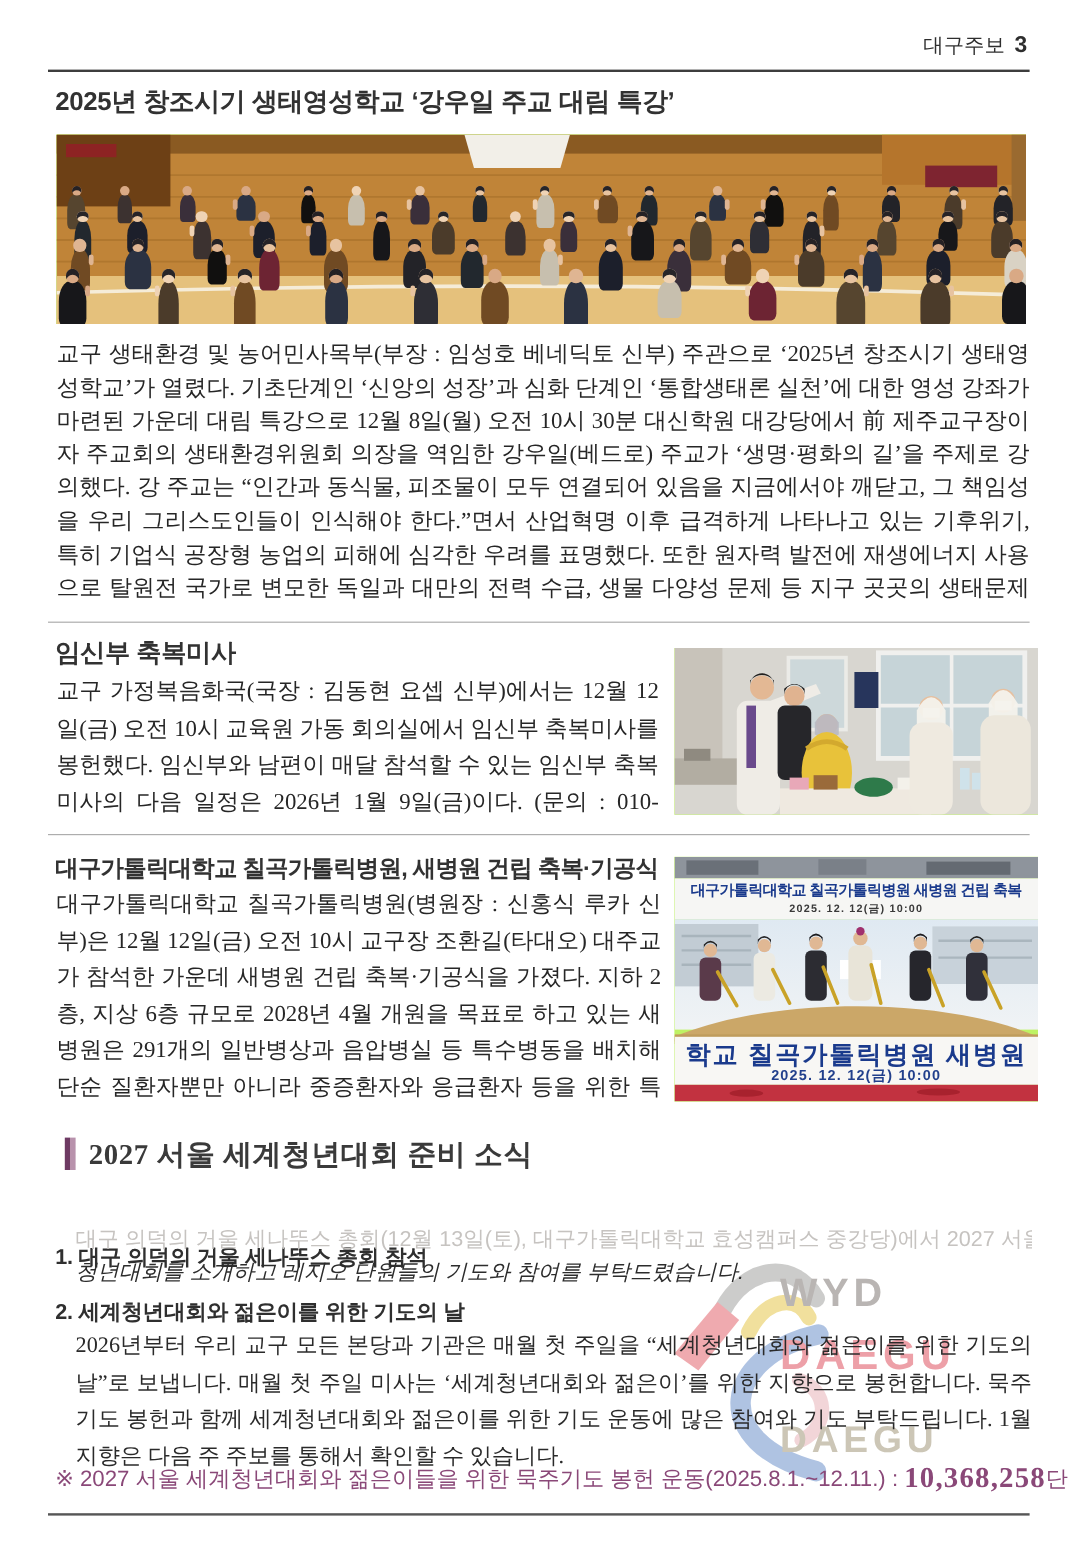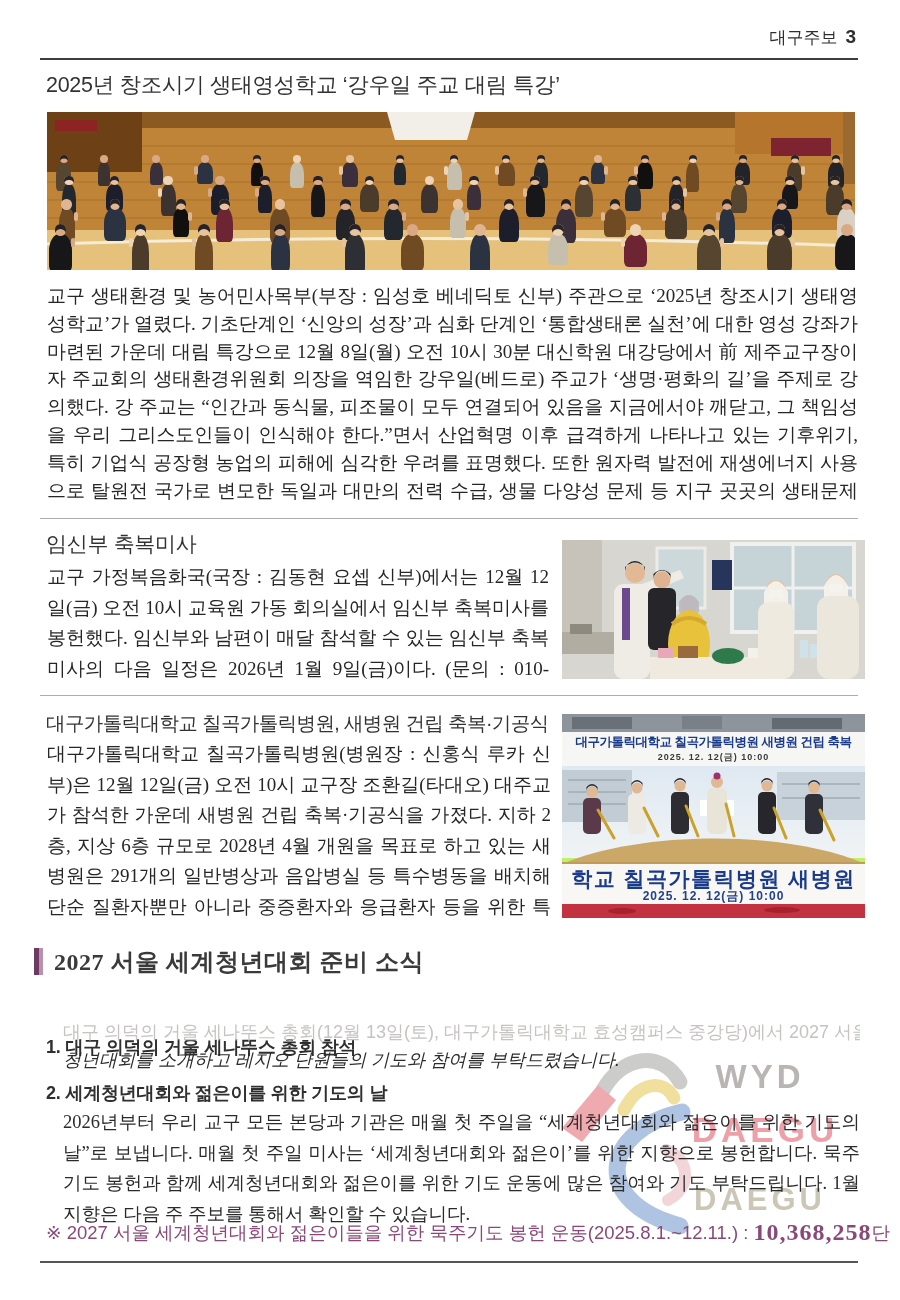--- a/index.html
+++ b/index.html
@@ -11,45 +11,45 @@
   .abs { position:absolute; }
   .sans { font-family:"Liberation Sans","DejaVu Sans",sans-serif; }
 
   
   .masthead { top:26px; right:44px; font-size:17px; color:#2e2e2e; z-index:2;text-align:center; }
   .masthead .pgnum { font-weight:bold; font-size:19px; margin-left:8px; }
   .rule-top { left:40px; right:42px; top:58px; height:2px; background:#3d3d3d; }
   .rule-bottom { left:40px; right:42px; top:1261px; height:2px; background:#565656; }
   .divider { left:40px; right:42px; height:1px; background:#adadad; }
 
-  .art-title { font-weight:normal; color:#323232; letter-spacing:-0.3px; z-index:2; white-space:nowrap; }
+  .art-title { font-weight:bold; color:#323232; letter-spacing:-0.3px; z-index:2; white-space:nowrap; }
 
   .body-text { text-align:justify; color:#262626; overflow:hidden; z-index:2; }
 
   
   .photo { overflow:hidden; background:#bef264; z-index:1; }
   .photo svg { display:block; width:100%; height:100%; }
 
   
-  .sec-head { left:34px; top:946px; z-index:2; }
+  .sec-head { left:54px; top:946px; z-index:2; }
   .sec-bar { display:inline-block; width:9px; height:27px; vertical-align:-5px;
              background:linear-gradient(90deg,#6e3a63 0 50%,#b892ac 50% 100%); margin-right:11px; }
   .sec-title { font-weight:bold; font-size:24px; color:#3a3a3a; letter-spacing:0.5px; }
 
   .item-head { font-weight:bold; font-size:18px; color:#2f2f2f; z-index:2; letter-spacing:-0.2px; }
   .item-line-faded { color:#c6c3c0; white-space:nowrap; overflow:hidden; z-index:2; }
   .item-line { color:#2c2c2c; z-index:2; }
 
   .footer-note { left:46px; top:1219px; color:#8a4878; font-size:18.5px; z-index:2; white-space:nowrap; }
   .footer-note .count { font-family:"Liberation Serif","DejaVu Serif",serif; font-weight:bold;
                         font-size:24px; letter-spacing:1px; vertical-align:-1px; }
 
   
   .watermark { left:540px; top:1030px; width:335px; height:205px; z-index:0; }
-  .wm-text { position:absolute; left:0; width:100%; text-align:center; font-weight:bold;
+  .wm-text { position:absolute; left:0; width:100%; font-weight:bold;
              font-family:"Liberation Sans","DejaVu Sans",sans-serif; letter-spacing:4px; }
   .ph-caption { position:absolute; left:0; width:100%; text-align:center;
                 font-family:"Liberation Sans","DejaVu Sans",sans-serif; font-weight:bold;
                 white-space:nowrap; overflow:hidden; }
 </style>
 </head>
 <body>
 
 <div class="page">
 

